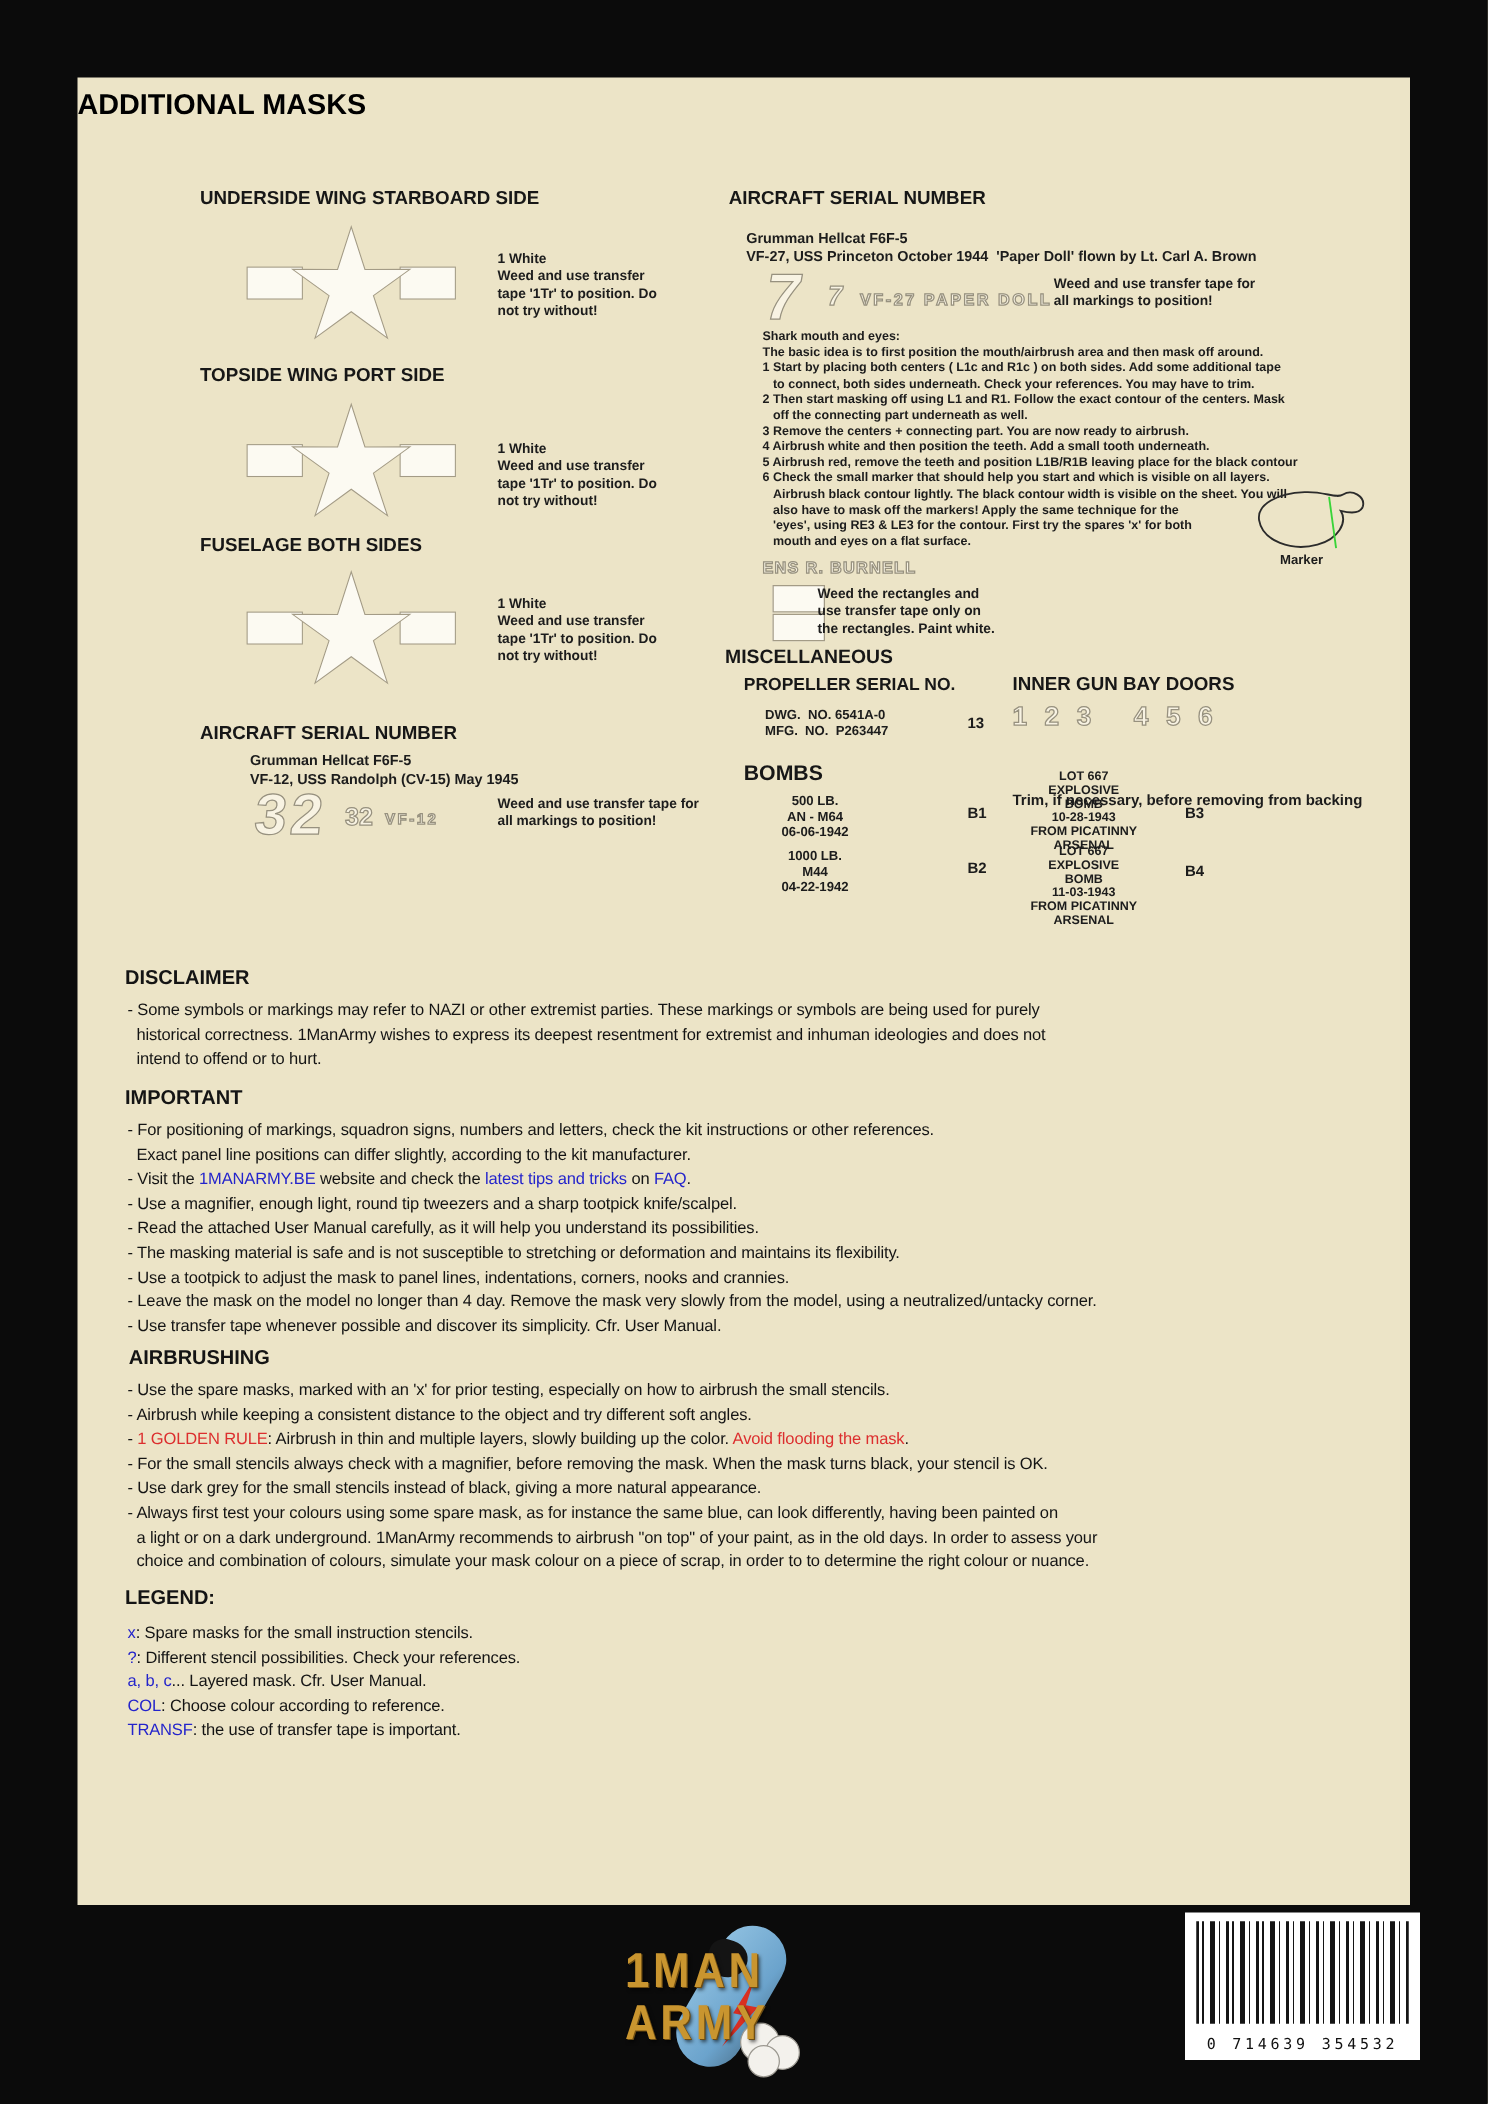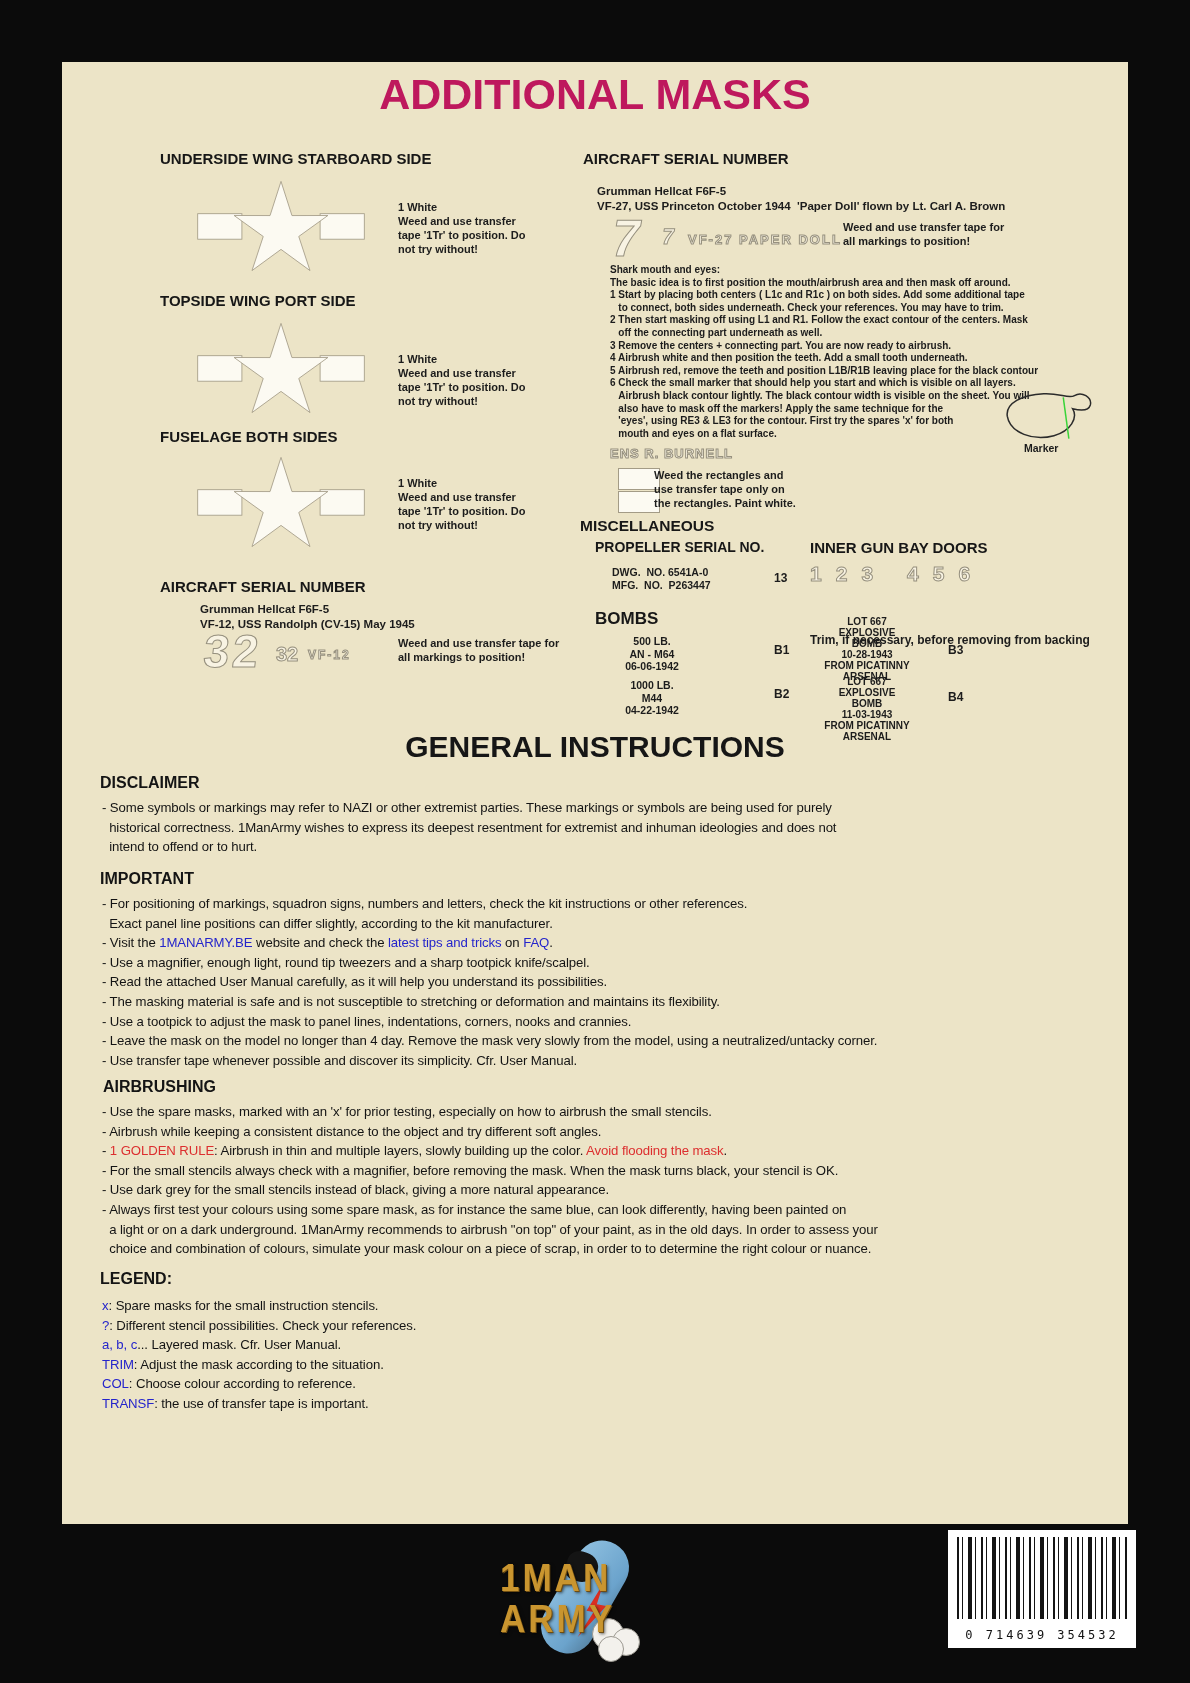--- a/index.html
+++ b/index.html
@@ -1,21 +1,21 @@
 <!DOCTYPE html>
 <html><head>
 <meta charset="utf-8">
 <style>
   html,body{margin:0;padding:0;background:#000;}
   .page{position:relative;width:1190px;height:1683px;background:#0b0b0b;overflow:hidden;
         font-family:"Liberation Sans",sans-serif;}
   .sheet{position:absolute;left:62px;top:62px;width:1066px;height:1462px;background:#ece4c7;}
   .abs{position:absolute;}
-  .main-title{position:absolute;left:0;top:8px;width:100%;text-align:center;margin:0;
-        font-size:43px;font-weight:700;color:#be185d;letter-spacing:0px;}
+  .main-title{position:absolute;left:0;top:8px;width:100%;margin:0;
+        font-size:23px;font-weight:700;color:#000000;letter-spacing:0px;}
   .gi-title{position:absolute;left:0;top:668px;width:100%;text-align:center;margin:0;
         font-size:30px;font-weight:700;color:#161616;}
   .h-sec{font-size:15px;font-weight:700;color:#171717;margin:0;}
   .h-sub{font-size:14px;font-weight:700;color:#171717;margin:0;}
   .note{font-size:11px;font-weight:700;line-height:14px;color:#1c1c1c;white-space:pre-line;}
   .info{font-size:11.5px;font-weight:700;line-height:15px;color:#1c1c1c;white-space:pre;}
   .small-b{font-size:10.5px;font-weight:700;color:#1c1c1c;}
   .pre{white-space:pre-wrap;}
   .outline-txt{font-weight:700;color:#f8f3e3;-webkit-text-stroke:1px #97917f;
         text-shadow:0 0 0.5px #97917f;}
@@ -173,21 +173,20 @@
 10-28-1943
 FROM PICATINNY ARSENAL</div>
     <div class="abs code" style="left:886px;top:581px;">B3</div>
     <div class="abs lot" style="left:746px;top:614px;width:118px;">LOT 667
 EXPLOSIVE
 BOMB
 11-03-1943
 FROM PICATINNY ARSENAL</div>
     <div class="abs code" style="left:886px;top:628px;">B4</div>
 
-    <h1 class="gi-title">GENERAL INSTRUCTIONS</h1>
 
     <h2 class="abs gi-h" style="left:38px;top:712px;">DISCLAIMER</h2>
     <div class="abs gi-body pre" style="left:40px;top:736px;width:995px;">- Some symbols or markings may refer to NAZI or other extremist parties. These markings or symbols are being used for purely
   historical correctness. 1ManArmy wishes to express its deepest resentment for extremist and inhuman ideologies and does not
   intend to offend or to hurt.</div>
 
     <h2 class="abs gi-h" style="left:38px;top:808px;">IMPORTANT</h2>
     <div class="abs" style="left:40px;top:832px;width:1000px;">
       <div class="gi-line pre">- For positioning of markings, squadron signs, numbers and letters, check the kit instructions or other references.
   Exact panel line positions can differ slightly, according to the kit manufacturer.</div>
@@ -210,21 +209,20 @@
       <div class="gi-line pre">- Always first test your colours using some spare mask, as for instance the same blue, can look differently, having been painted on
   a light or on a dark underground. 1ManArmy recommends to airbrush "on top" of your paint, as in the old days. In order to assess your
   choice and combination of colours, simulate your mask colour on a piece of scrap, in order to to determine the right colour or nuance.</div>
     </div>
 
     <h2 class="abs gi-h" style="left:38px;top:1208px;">LEGEND:</h2>
     <div class="abs" style="left:40px;top:1234px;width:1000px;">
       <div class="gi-line"><span class="blue">x</span><span>: Spare masks for the small instruction stencils.</span></div>
       <div class="gi-line"><span class="blue">?</span><span>: Different stencil possibilities. Check your references.</span></div>
       <div class="gi-line"><span class="blue">a, b, c</span><span>... Layered mask. Cfr. User Manual.</span></div>
-      <div class="gi-line"><span class="blue">TRIM</span><span>: Adjust the mask according to the situation.</span></div>
       <div class="gi-line"><span class="blue">COL</span><span>: Choose colour according to reference.</span></div>
       <div class="gi-line"><span class="blue">TRANSF</span><span>: the use of transfer tape is important.</span></div>
     </div>
   </div>
 
   <div class="logo">
     <div class="bomb"></div>
     <div class="bomb-skull"></div>
     <div class="cloud" style="left:92px;top:76px;width:30px;height:30px;"></div>
     <div class="cloud" style="left:112px;top:86px;width:26px;height:26px;"></div>

